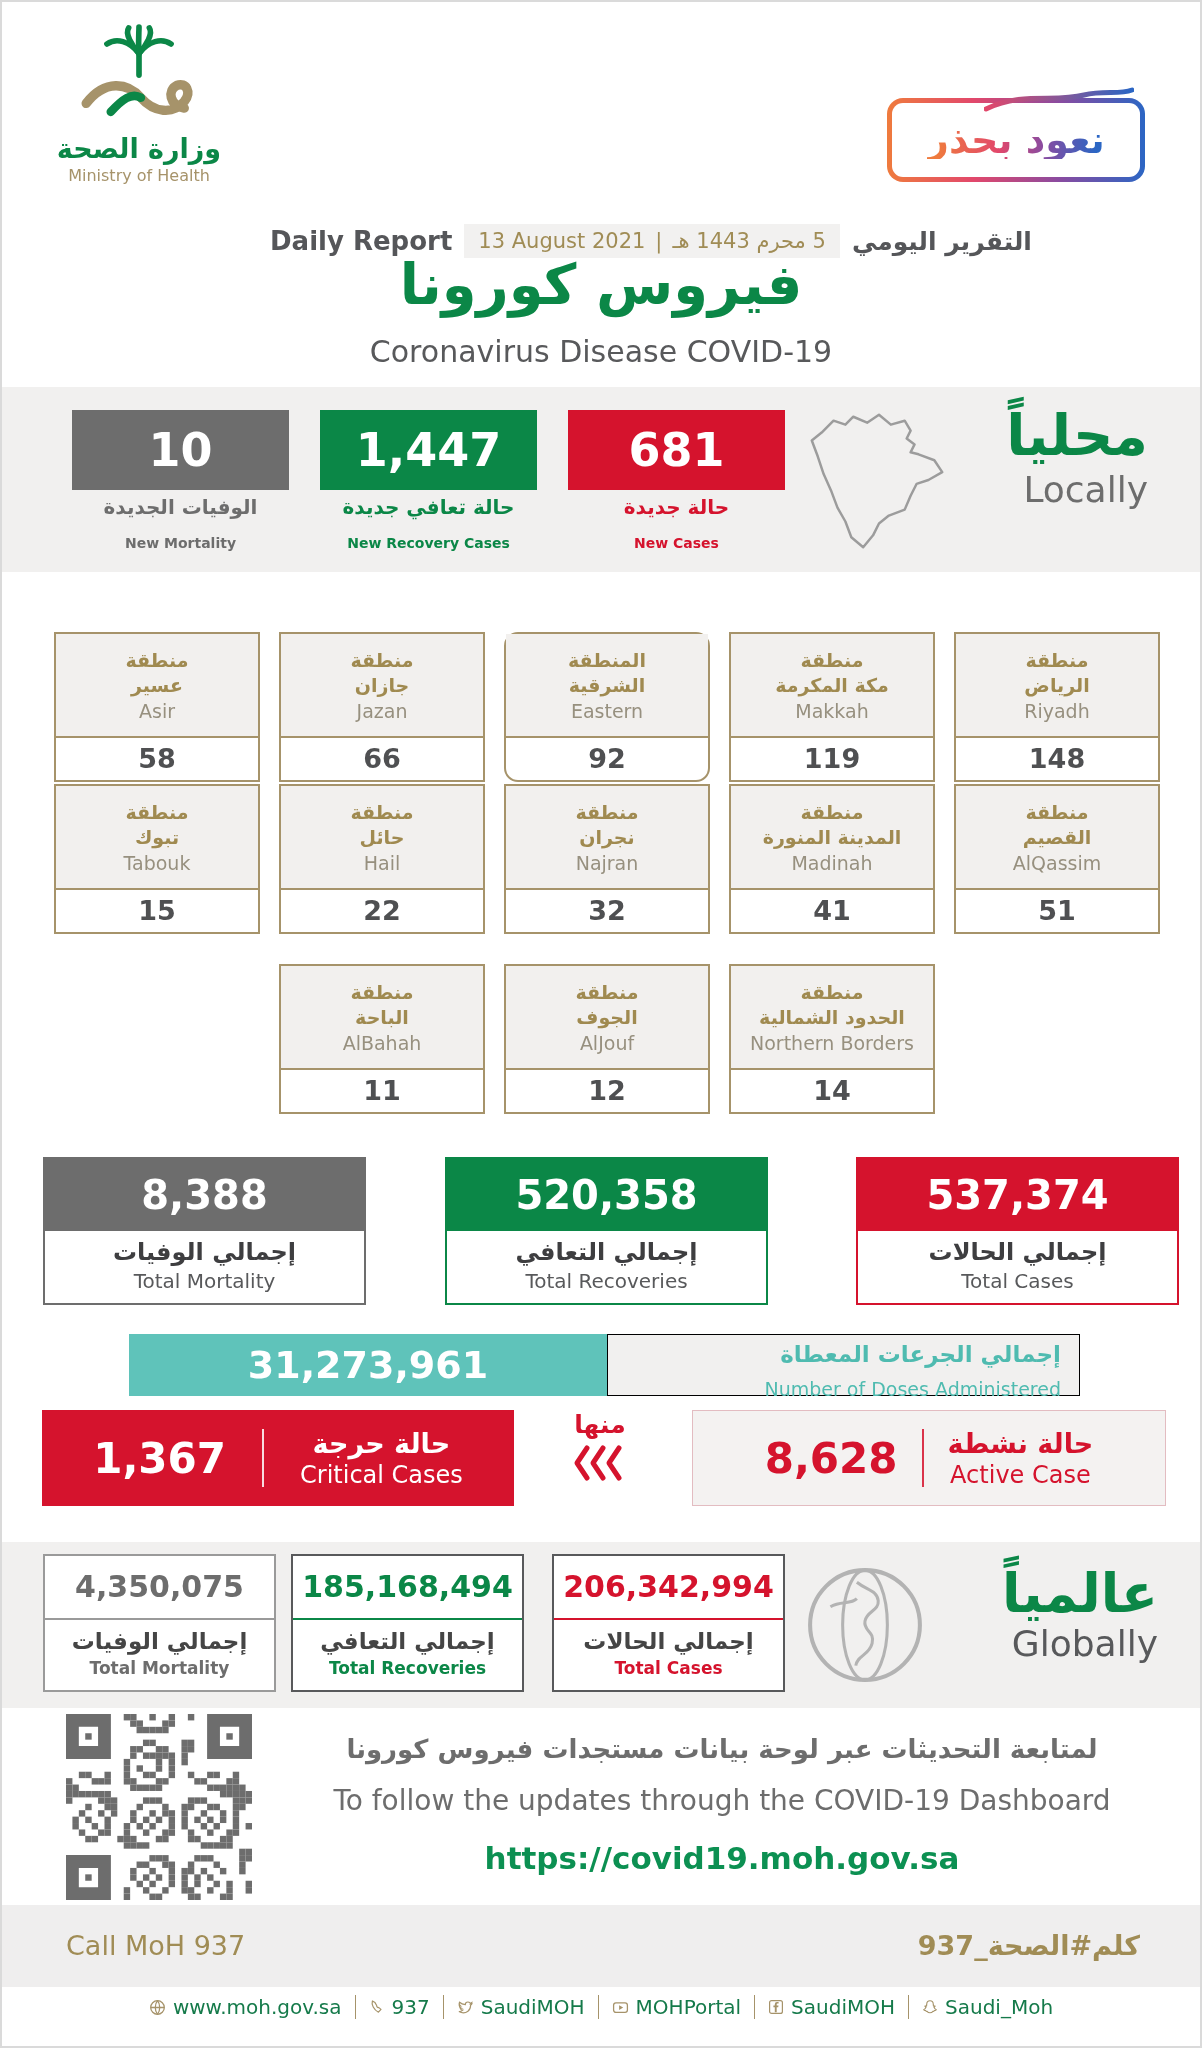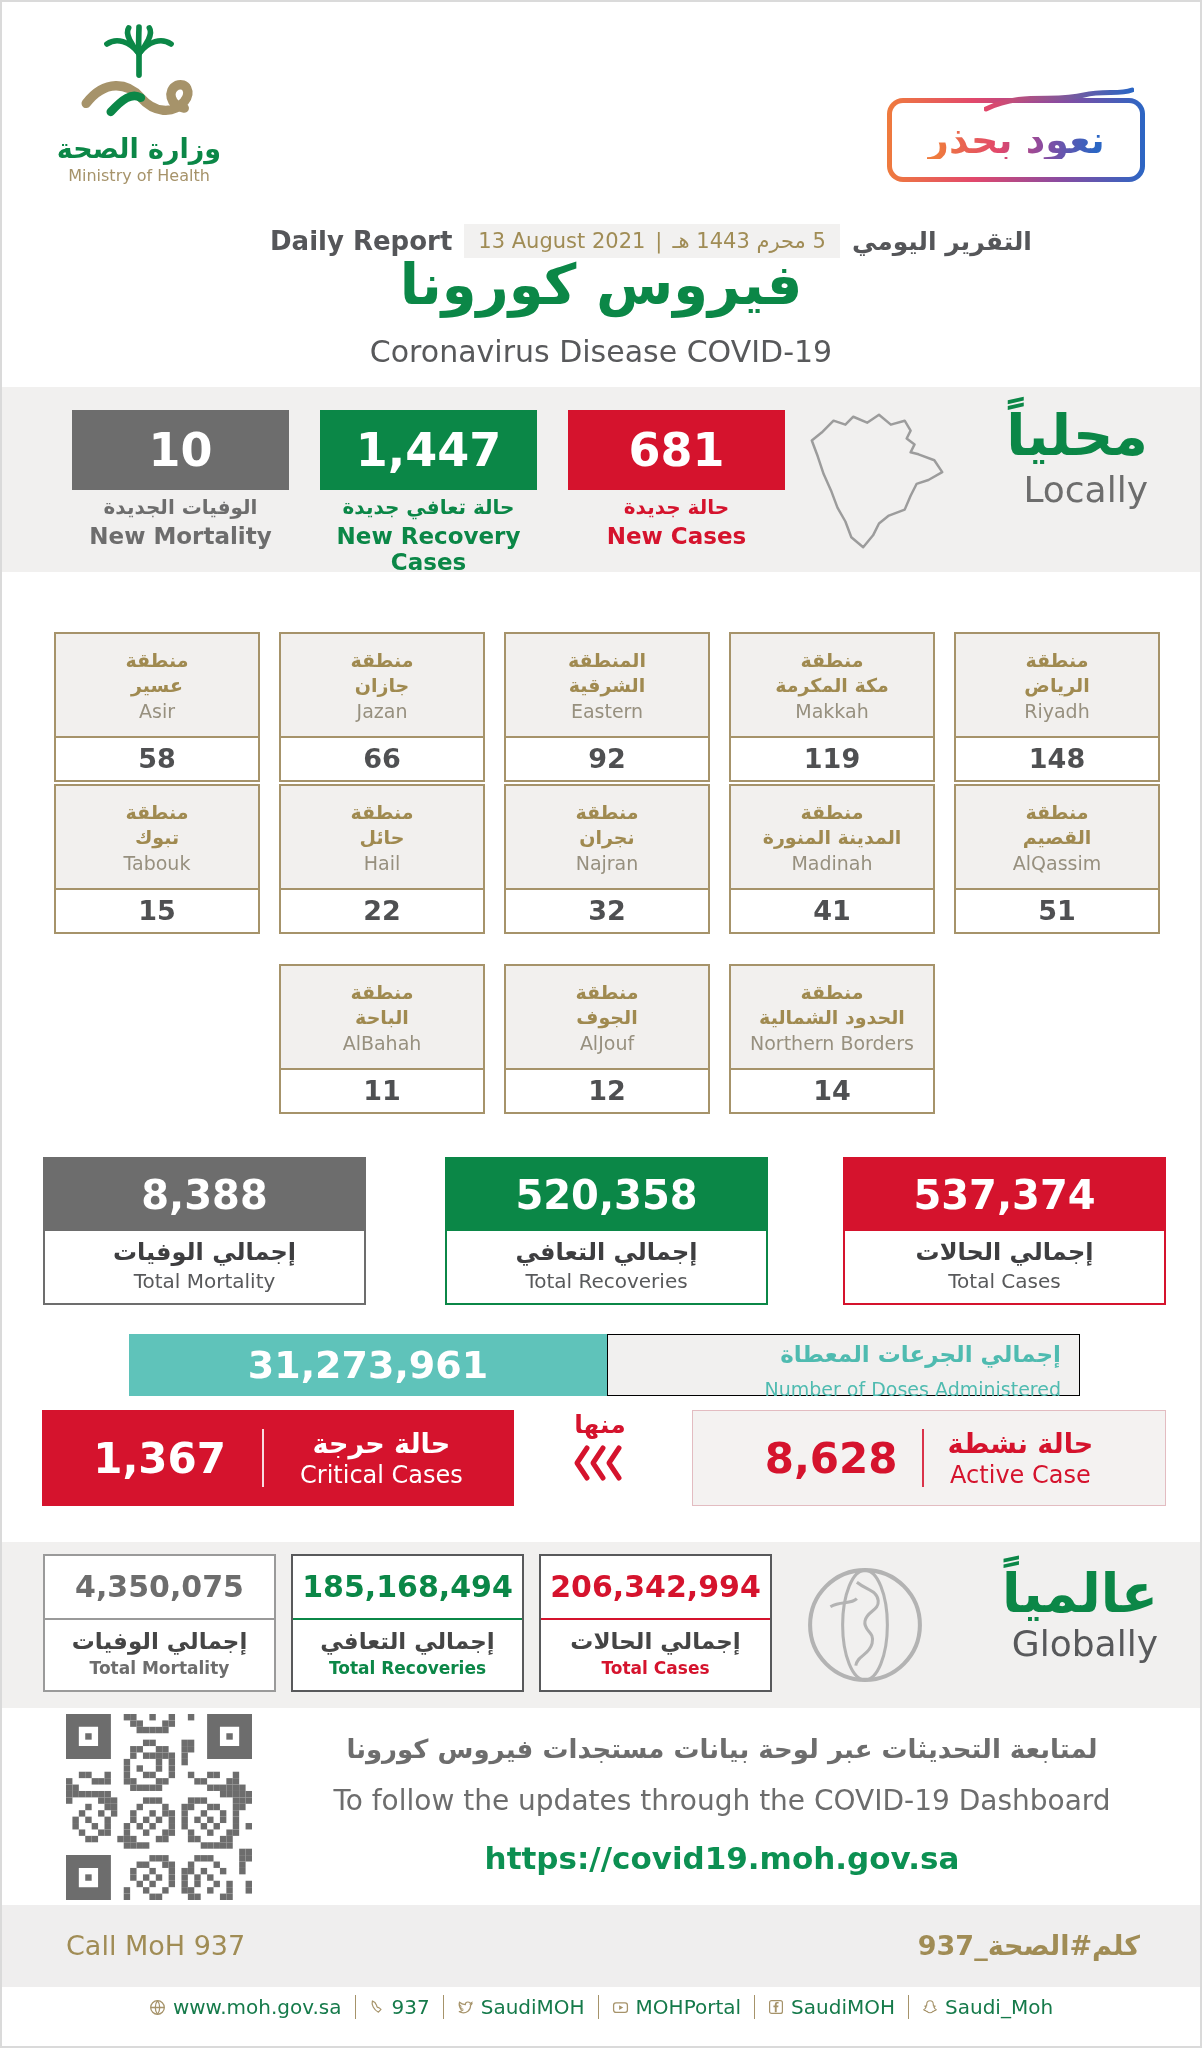--- a/index.html
+++ b/index.html
@@ -34,42 +34,42 @@
 
   .title-ar{left:0;top:255px;width:100%;font-size:56px;font-weight:bold;color:#0b8747;line-height:1;}
   .title-en{left:0;top:332px;width:100%;font-size:30px;color:#58595b;}
 
   
   .band{left:0;top:385px;width:100%;height:185px;background:#f1f0ef;}
   .stat-box{top:23px;width:217px;height:80px;display:flex;align-items:center;justify-content:center;}
   .stat-box .num{font-size:46px;font-weight:bold;color:#fff;}
   .stat-lbl{width:217px;text-align:center;}
   .stat-ar{font-size:20px;font-weight:bold;}
-  .stat-en{font-size:23px;font-weight:bold;margin-top:4px;}
+  .stat-en{font-size:14px;font-weight:bold;margin-top:16px;}
   .bg-gray{background:#6d6d6d;} .bg-green{background:#0b8747;} .bg-red{background:#d5132d;}
   .c-gray{color:#6d6d6d;} .c-green{color:#0b8747;} .c-red{color:#d5132d;}
   .loc-head{right:52px;top:18px;text-align:right;}
   .loc-ar{font-size:56px;font-weight:bold;color:#0b8747;line-height:1.1;}
   .loc-en{font-size:36px;color:#6d6d6d;margin-top:2px;}
 
   
   .card{width:206px;border:2px solid #a6936a;box-sizing:border-box;background:#fff;}
   .card-head{background:#f2f0ee;border-bottom:2px solid #a6936a;height:98px;
              display:flex;flex-direction:column;align-items:center;justify-content:center;padding:2px 0;}
   .card-ar{font-size:19px;font-weight:bold;color:#a08a50;line-height:1.3;}
   .card-en{font-size:19px;color:#97907f;margin-top:2px;}
   .card-num{height:42px;line-height:42px;text-align:center;font-size:27px;font-weight:bold;color:#4f5052;}
 
   
   .tot-box{top:0;width:323px;box-sizing:border-box;border:2px solid;background:#fff;}
   .tot-num{height:72px;line-height:72px;text-align:center;font-size:40px;font-weight:bold;color:#fff;}
   .tot-lbls{padding:7px 0 10px;text-align:center;}
   .tot-ar{font-size:24px;font-weight:bold;color:#3e3e40;}
   .tot-en{font-size:20px;color:#58595b;margin-top:3px;}
-  .bd-gray{border-color:#6d6d6d;} .bd-green{border-color:#0b8747;} .bd-red{border-color:#d5132d;}
+  .bd-gray{border-color:#6d6d6d;} .bd-green{border-color:#0b8747;} .bd-red{border-color:#d5132d;margin-left:13px;}
 
   
   .dose-num{left:127px;top:1332px;width:478px;height:62px;background:#5fc3ba;
             text-align:center;line-height:62px;font-size:38px;font-weight:bold;color:#fff;}
   .dose-lbl{left:605px;top:1332px;width:473px;height:62px;background:#f1f0ef;border:1px solid #000000;
             box-sizing:border-box;text-align:right;padding:6px 18px 0 0;}
   .dose-ar{font-size:23px;font-weight:bold;color:#4fbbb0;}
   .dose-en{font-size:19px;color:#4fbbb0;margin-top:11px;}
 
   
@@ -205,21 +205,21 @@
     <div class="card-num">58</div>
   </div>
   <div class="abs card" style="left:277px;top:630px;">
     <div class="card-head">
         <div class="card-ar rtl">منطقة</div>
         <div class="card-ar rtl">جازان</div>
         <div class="card-en">Jazan</div>
       </div>
     <div class="card-num">66</div>
   </div>
-  <div class="abs card" style="left:502px;top:630px;">
+  <div class="abs card" style="left:502px;top:630px;border-radius:14px;">
     <div class="card-head">
         <div class="card-ar rtl">المنطقة</div>
         <div class="card-ar rtl">الشرقية</div>
         <div class="card-en">Eastern</div>
       </div>
     <div class="card-num">92</div>
   </div>
   <div class="abs card" style="left:727px;top:630px;">
     <div class="card-head">
         <div class="card-ar rtl">منطقة</div>

